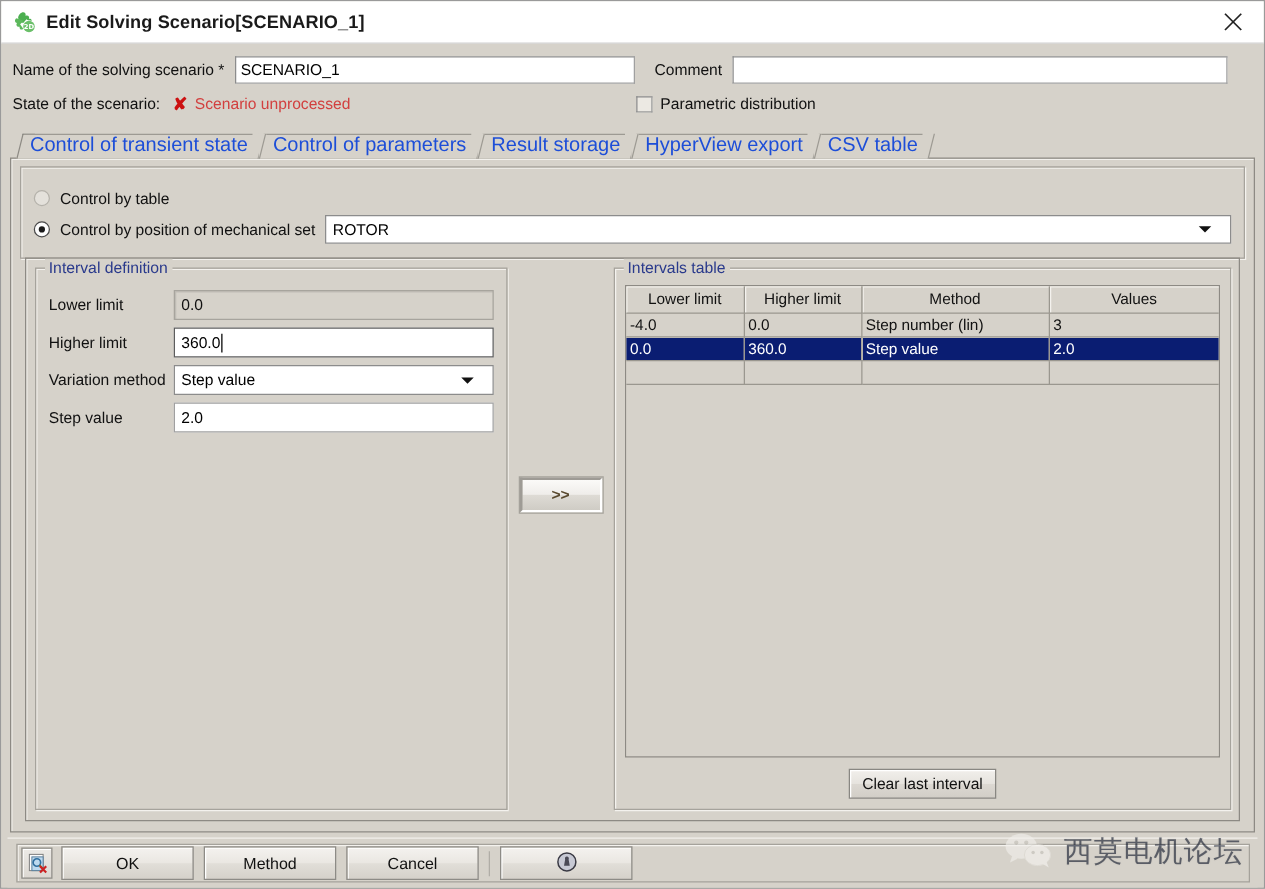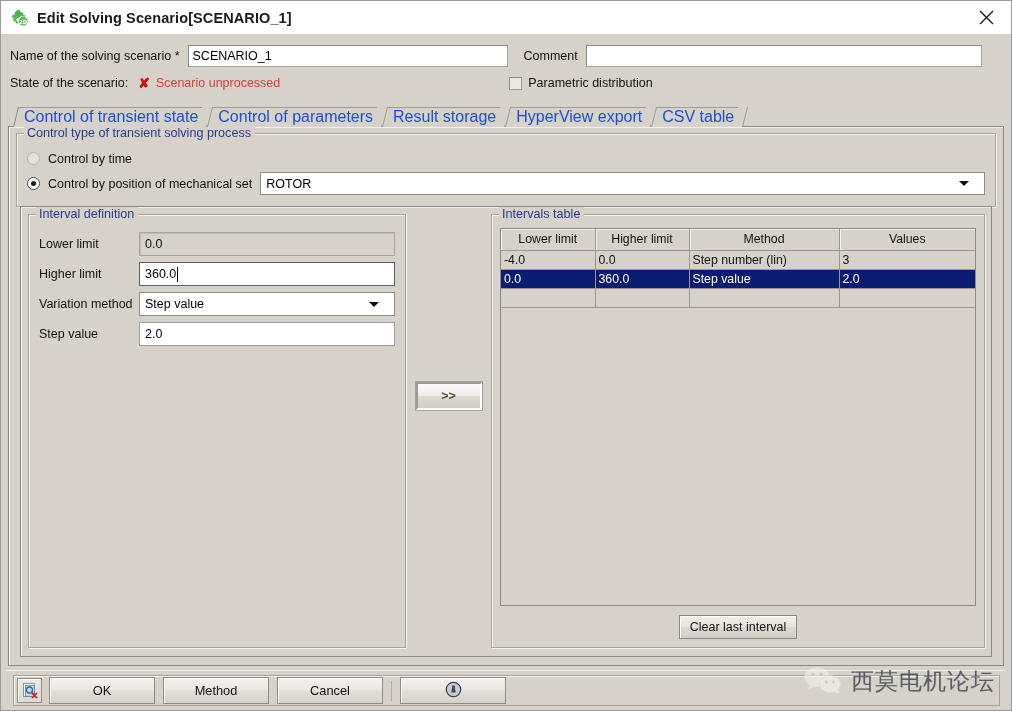--- a/index.html
+++ b/index.html
@@ -415,25 +415,24 @@
         <span class="ttop"></span><span>HyperView export</span>
       </div>
       <div class="tab">
         <span class="ttop"></span><span>CSV table</span>
       </div>
     </div>
 
     <div class="tabpage">
 
       <div class="group" id="control-type-group">
-        <span class="glabel">Control type of transient solving process</span>
 
         <div class="radio-row">
           <span class="radio dim"></span>
-          <span class="lbl">Control by time</span>
+          <span class="lbl">Control by table</span>
         </div>
 
         <div class="radio-row" style="height:27px;">
           <span class="radio checked"></span>
           <span class="lbl">Control by position of mechanical set</span>
           <span class="combo" id="mech-set-combo">
             <span class="cval">ROTOR</span>
             <span class="carrow">
                 <span class="arrow-dn"></span>
               </span>

